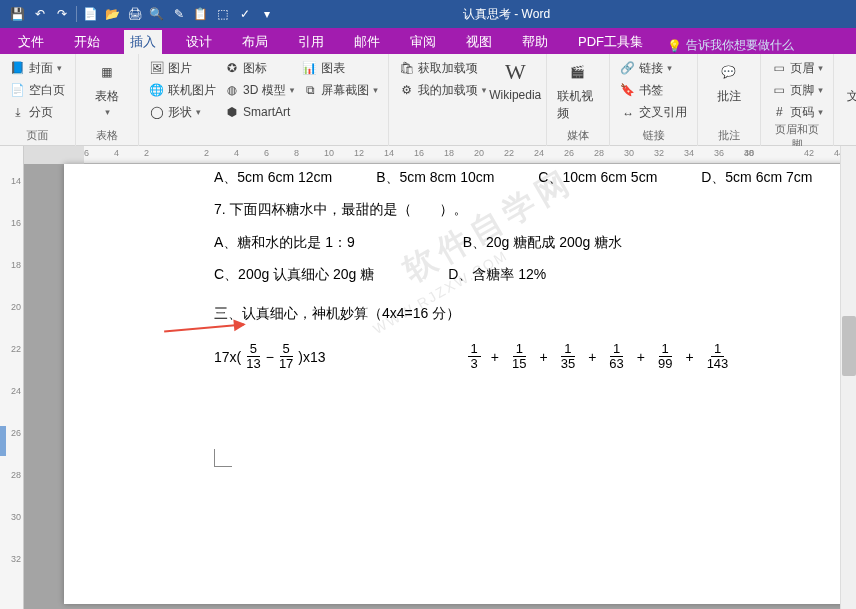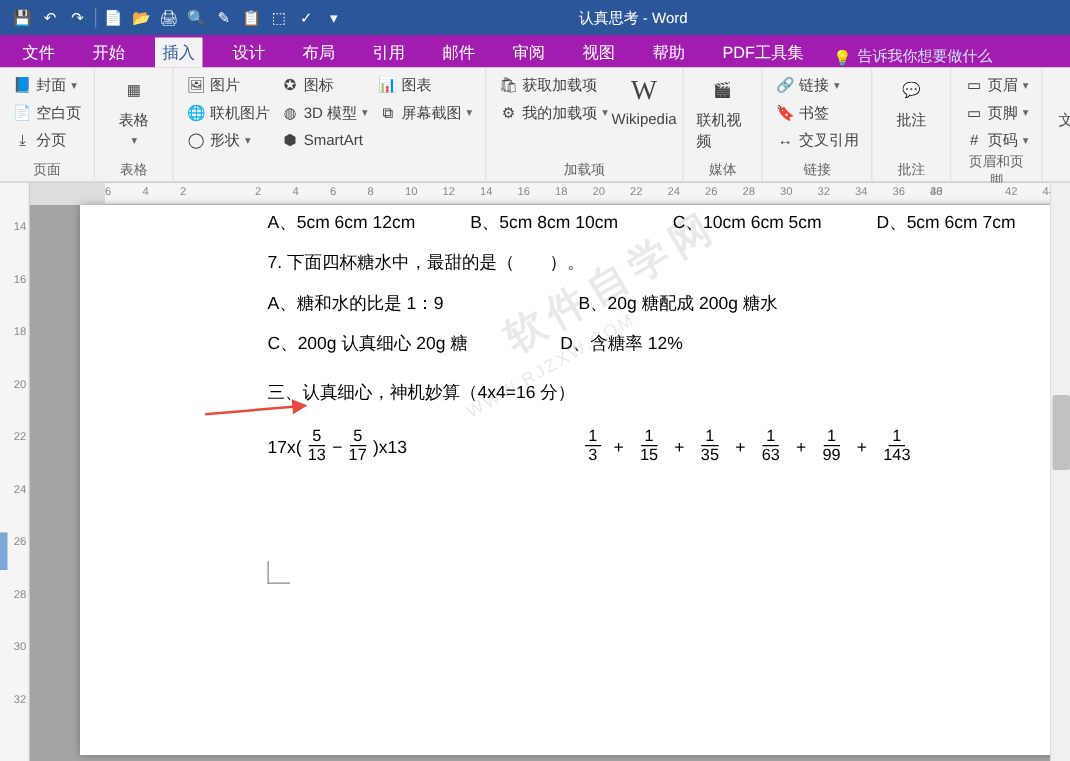--- a/index.html
+++ b/index.html
@@ -195,21 +195,20 @@
             <span class="rb-icon">⚙</span>
             <span>我的加载项</span>
             <span class="dd">▾</span>
           </div>
       </div>
       <div class="rb-big">
         <span class="rb-icon-big" style="font-size:22px;font-family:serif">W</span>
         <span>Wikipedia</span>
       </div>
     </div>
-    <div class="rg-label">加载项</div>
   </div>
 
   <div class="ribbon-group">
     <div class="rg-body">
       <div class="rb-big">
         <span class="rb-icon-big">🎬</span>
         <span>联机视频</span>
       </div>
     </div>
     <div class="rg-label">媒体</div>

